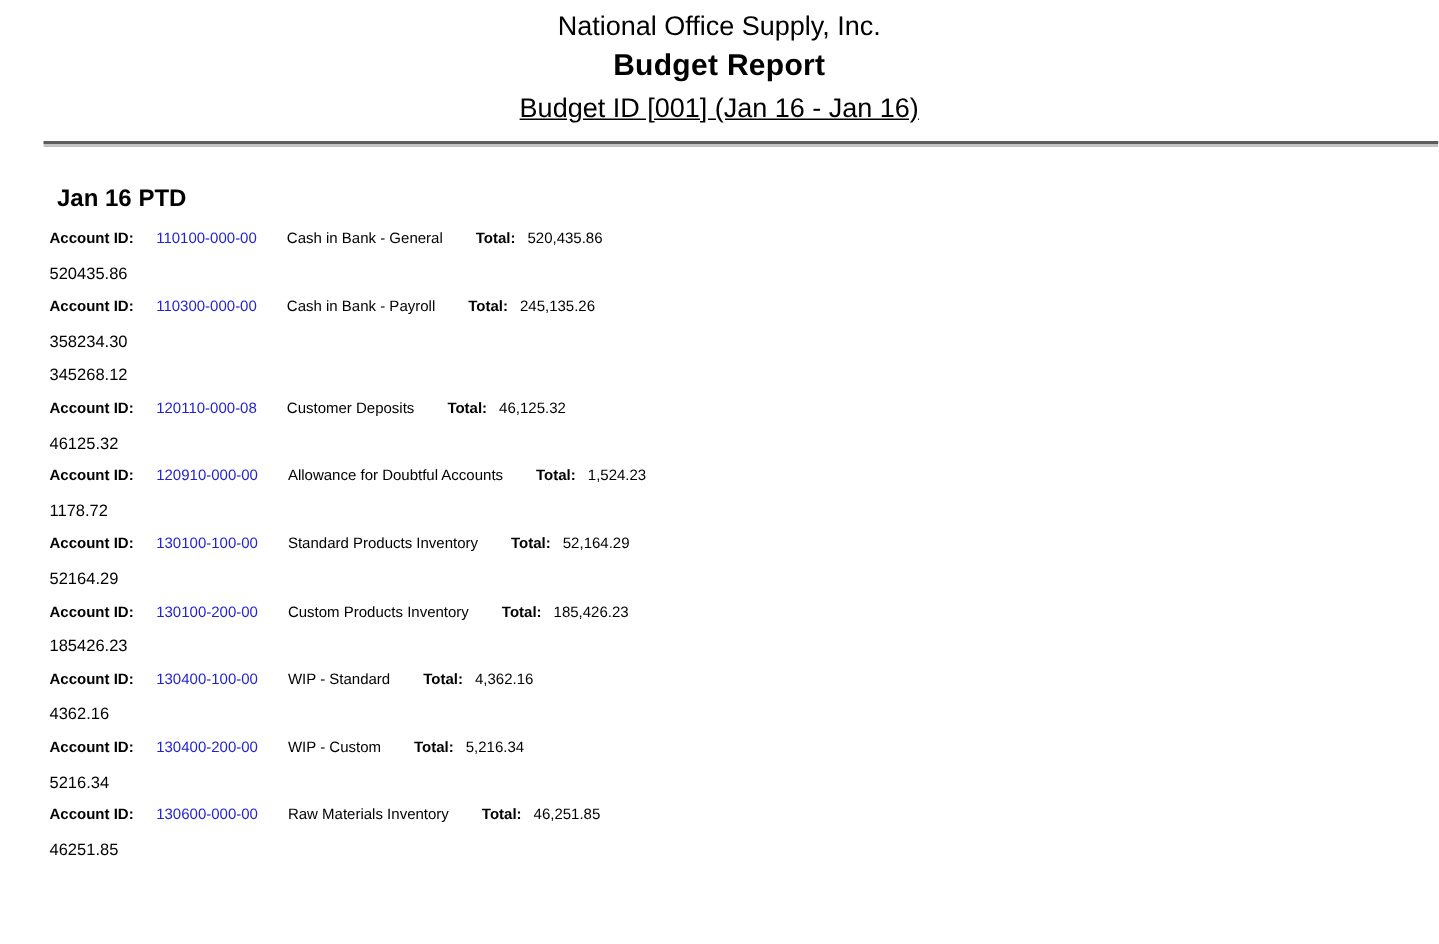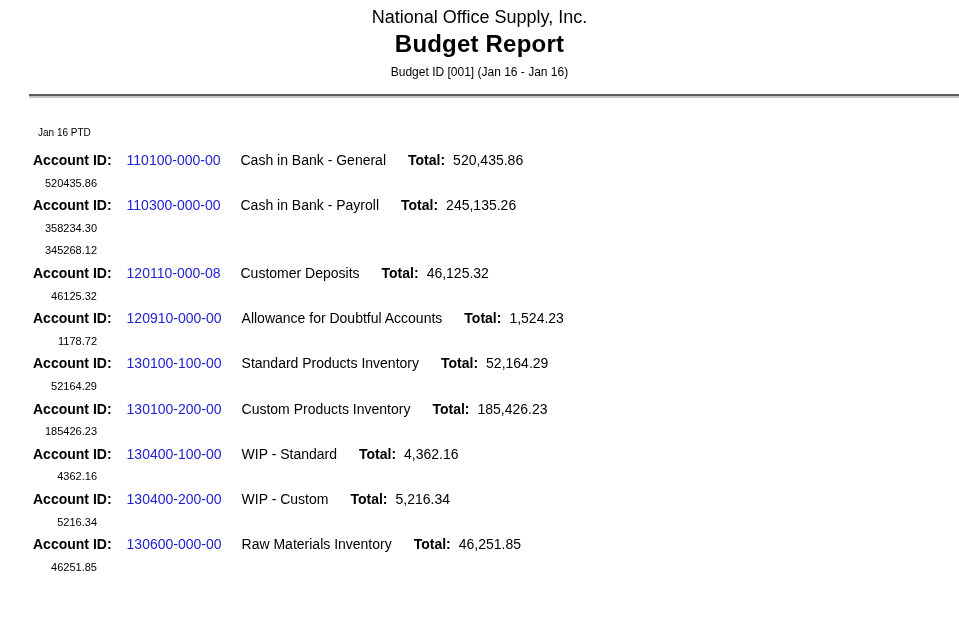--- a/index.html
+++ b/index.html
@@ -7,65 +7,64 @@
   body {
     width: 959px;
     height: 629px;
     background: #ffffff;
     font-family: "Liberation Sans", sans-serif;
     color: #000000;
     overflow: hidden;
   }
   .report-header { text-align: center; }
   .company-name { margin-top: 8px; font-size: 18px; line-height: 18px; }
-  .report-title { margin-top: 2px; font-size: 24px; font-weight: 700; line-height: 32px; letter-spacing: 0.2px; }
-  .report-subtitle { margin-top: 3px; font-size: 12px; line-height: 18px; }
+  .report-title { margin-top: 2px; font-size: 20px; font-weight: 700; line-height: 32px; letter-spacing: 0.2px; }
+  .report-subtitle { margin-top: 3px; font-size: 18px; line-height: 18px; text-decoration: underline; }
   .double-rule {
     margin-left: 29px;
     margin-top: 13px;
     height: 2px;
     border-top: 2px solid #5c5c5c;
     border-bottom: 2px solid #c2c2c2;
   }
   .section-heading {
     margin: 12px 0 0 33px;
     font-size: 12.5px;
     font-weight: 700;
     line-height: 16px;
   }
   .period-label {
     margin: 28px 0 0 38px;
-    font-size: 10px;
-    font-weight: 400;
+    font-size: 16px;
+    font-weight: 700;
     line-height: 14px;
   }
   .rows { margin-top: 9px; }
   .account-row {
     height: 22.6px;
     line-height: 22.6px;
     padding-left: 33px;
-    font-size: 14px;
+    font-size: 10px;
     white-space: nowrap;
   }
   .bold { font-weight: 700; }
   .acct-id {
     color: #2222d2;
     text-decoration: none;
     margin-left: 15px;
     cursor: pointer;
   }
   .acct-name { margin-left: 20px; }
   .total-lbl { margin-left: 22px; font-weight: 700; }
   .total-val { margin-left: 8px; }
   .ptd-row {
     height: 22.6px;
     line-height: 22.6px;
     padding-left: 33px;
     width: 97px;
-    text-align: right;
     font-size: 11px;
     white-space: nowrap;
   }
 </style>
 </head>
 <body>
 
 <div class="report">
 
   <div class="report-header">

